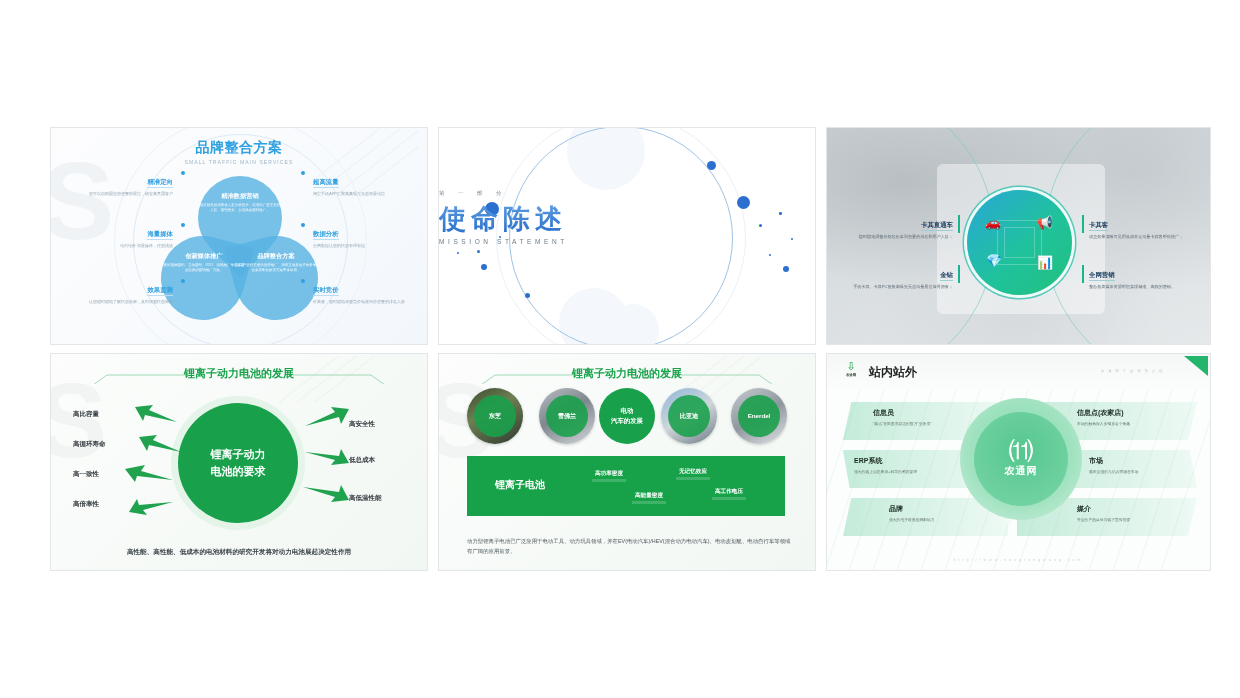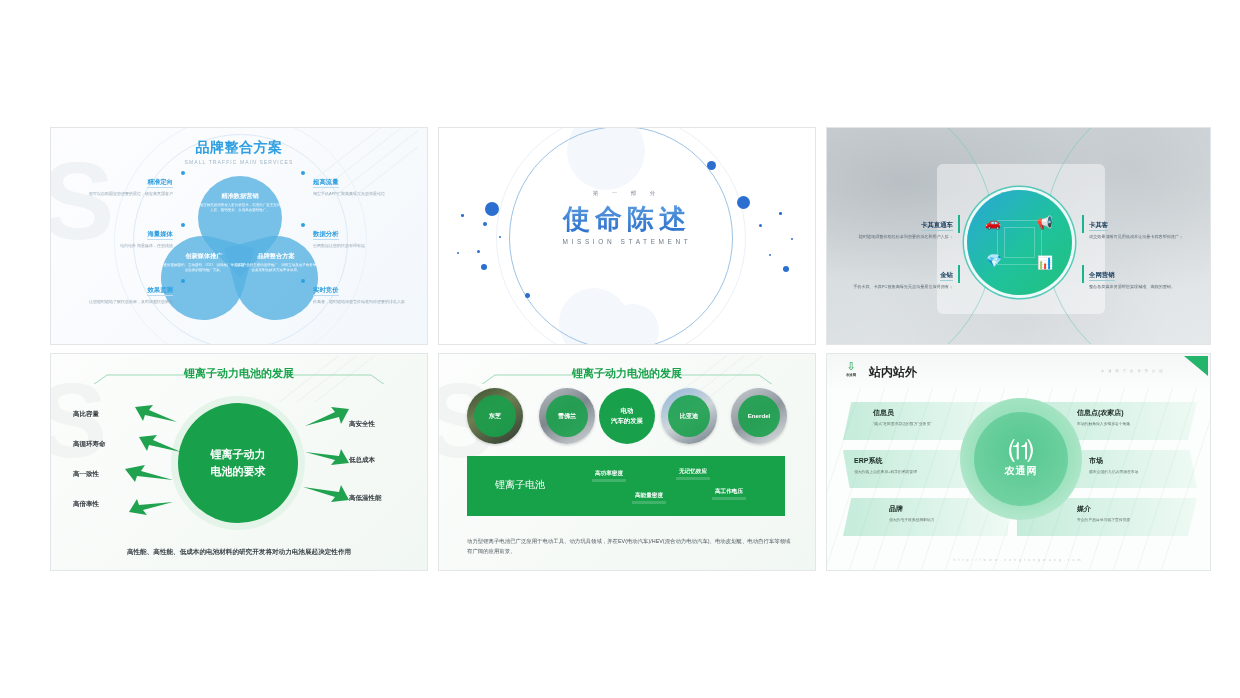--- a/index.html
+++ b/index.html
@@ -60,21 +60,21 @@
   .s2 { background:#fff; }
   .s2 .ring { position:absolute; left:70px; top:-2px; width:224px; height:224px;
               border-radius:50%; border:1px solid #9dc3e6; }
   .s2 .ring2 { position:absolute; left:57px; top:-15px; width:250px; height:250px;
               border-radius:50%; border:1px solid #eaf1f8; }
   .s2 .blob { position:absolute; border-radius:50%; background:#f4f7fb; }
   .s2 .b1 { width:78px; height:78px; left:128px; top:-16px; }
   .s2 .b2 { width:70px; height:70px; left:120px; top:160px; }
   .s2 .b3 { width:52px; height:52px; left:168px; top:176px; }
   .s2 .dot { position:absolute; border-radius:50%; background:#2b6fd0; }
-  .s2-ctr { position:absolute; left:0; right:0; top:62px; text-align:center; }
+  .s2-ctr { position:absolute; left:0; right:0; top:62px; text-align:left; }
   .s2-ctr .pre { font-size:5.5px; color:#7d8a99; letter-spacing:6px; }
   .s2-ctr .big { font-size:27px; font-weight:700; letter-spacing:5px; margin:4px 0 1px;
                  background:linear-gradient(180deg,#5e9fe0 0%,#2a6ecb 95%);
                  -webkit-background-clip:text; background-clip:text; color:transparent; }
   .s2-ctr .en { font-size:6.5px; color:#6c7a89; letter-spacing:3.6px; }
 
   
   .s3 { background:linear-gradient(150deg,#e9ecee 0%,#dfe4e6 40%,#e7eaec 100%); }
   .s3 .photo { position:absolute; inset:0;
       background:
@@ -145,21 +145,21 @@
   .s5 .brand { position:absolute; width:56px; height:56px; border-radius:50%; top:34px;
                overflow:hidden; box-shadow:0 1px 3px rgba(0,0,0,.18); }
   .s5 .brand .ph { position:absolute; inset:0; }
   .s5 .brand .ov { position:absolute; left:7px; top:7px; width:42px; height:42px; border-radius:50%;
                background:rgba(24,160,75,.88); display:flex; align-items:center; justify-content:center;
                color:#fff; font-size:6.2px; font-weight:700; text-align:center; line-height:1.4; }
   .s5 .brandC { position:absolute; width:56px; height:56px; border-radius:50%; top:34px;
                background:#18a04b; display:flex; align-items:center; justify-content:center;
                color:#fff; font-size:6.4px; font-weight:700; text-align:center; line-height:1.5; }
   .s5 .band { position:absolute; left:28px; top:102px; width:318px; height:60px; background:#17a24a; }
-  .s5 .band .main { position:absolute; left:28px; top:22px; font-size:10px; font-weight:400; color:#fff; }
+  .s5 .band .main { position:absolute; left:28px; top:22px; font-size:10px; font-weight:700; color:#fff; }
   .s5 .band .tag { position:absolute; font-size:5.6px; font-weight:700; color:#fff; }
   .s5 .band .tag::after { content:""; position:absolute; left:-3px; right:-3px; bottom:-4px; height:3px;
                background:rgba(255,255,255,.18); }
   .s5 .foot { position:absolute; left:28px; right:22px; bottom:14px; font-size:5.4px;
               color:#4c565c; line-height:1.85; }
 
   
   .s6 { background:#fcfefd; }
   .s6 .stripes { position:absolute; inset:0; overflow:hidden; }
   .s6 .stripes i { position:absolute; width:1px; height:330px; background:#eef5f1;

